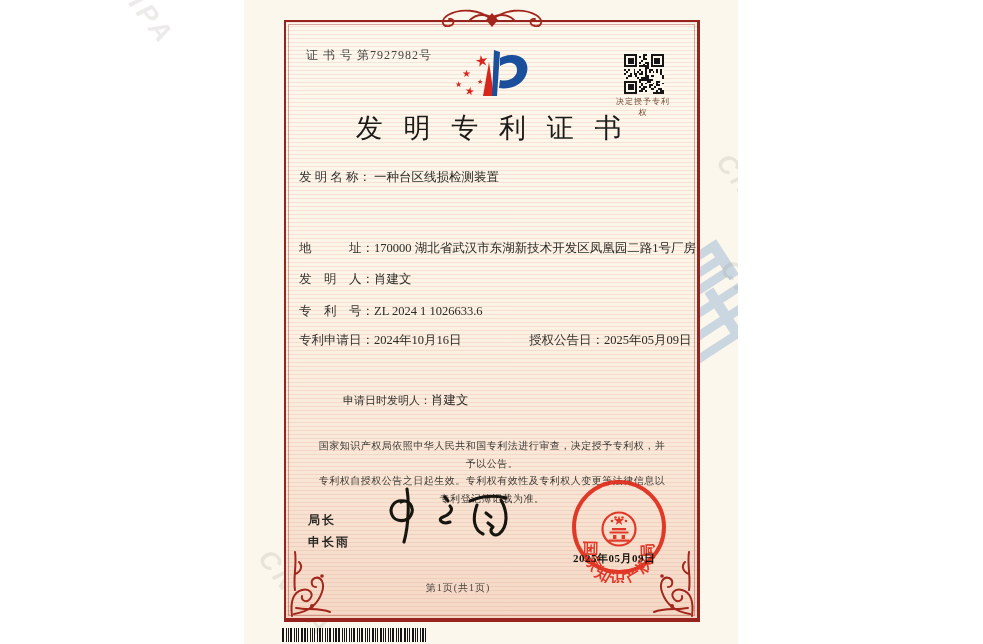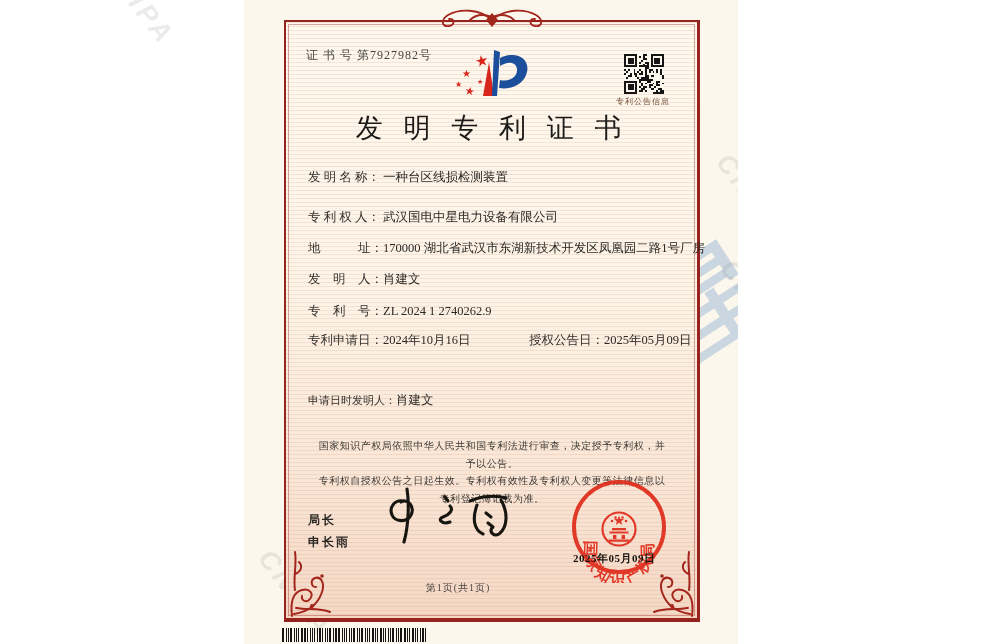--- a/index.html
+++ b/index.html
@@ -32,21 +32,21 @@
            linear-gradient(180deg,#fdf8ee 0%,#fcf4e7 45%,#f9e7d7 75%,#f4d8c5 100%);}
   .frame::before{content:"";position:absolute;inset:2px;border:1px solid rgba(151,35,31,0.38);pointer-events:none;}
 
   .orn{position:absolute;z-index:3;pointer-events:none;}
 
   
   .txt{position:absolute;z-index:4;color:#2f2f2f;}
   .cert-no{left:62px;top:47px;font-size:12px;letter-spacing:1px;color:#474440;}
   .title{left:40px;top:110px;width:416px;text-align:center;font-size:27px;
          letter-spacing:7px;color:#1d1b19;font-weight:500;}
-  .frow{left:64px;font-size:12.5px;white-space:nowrap;}
+  .frow{left:55px;font-size:12.5px;white-space:nowrap;}
   .flabel{display:inline-block;min-width:75px;color:#34312d;}
   .flabel-long{display:inline-block;font-size:11px;min-width:70px;color:#34312d;}
   .fvalue{color:#2b2925;}
   .col2{left:273px;}
   .statement{left:70px;top:437px;width:356px;text-align:center;
              font-size:10px;line-height:17.5px;color:#3d3a35;letter-spacing:0.5px;}
   .director{left:64px;font-size:12px;font-weight:700;color:#2b2925;
             font-family:"Liberation Sans",sans-serif;letter-spacing:2px;}
   .footer{left:40px;top:581px;width:348px;text-align:center;font-size:10px;color:#4a4641;letter-spacing:1px;}
   .qr-caption{left:370px;top:96px;width:58px;text-align:center;font-size:8px;
@@ -248,46 +248,43 @@
         <rect x="0" y="0" width="7" height="7" fill="#151515"></rect>
         <rect x="1" y="1" width="5" height="5" fill="#fcf7ec"></rect>
         <rect x="2" y="2" width="3" height="3" fill="#151515"></rect>
         <rect x="14" y="0" width="7" height="7" fill="#151515"></rect>
         <rect x="15" y="1" width="5" height="5" fill="#fcf7ec"></rect>
         <rect x="16" y="2" width="3" height="3" fill="#151515"></rect>
         <rect x="0" y="14" width="7" height="7" fill="#151515"></rect>
         <rect x="1" y="15" width="5" height="5" fill="#fcf7ec"></rect>
         <rect x="2" y="16" width="3" height="3" fill="#151515"></rect>
       </svg>
-    <div class="txt qr-caption">专利公告信息</div>
+    <div class="txt qr-caption">决定授予专利权</div>
 
     <div class="txt title">发 明 专 利 证 书</div>
 
     <div class="txt frow" style="top:169px;">
       <span class="flabel">发 明 名 称：</span><span class="fvalue">一种台区线损检测装置</span>
     </div>
-    <div class="txt frow" style="top:209px;">
-      <span class="flabel">专 利 权 人：</span><span class="fvalue">武汉国电中星电力设备有限公司</span>
-    </div>
     <div class="txt frow" style="top:240px;">
       <span class="flabel">地　　　址：</span><span class="fvalue">170000 湖北省武汉市东湖新技术开发区凤凰园二路1号厂房</span>
     </div>
     <div class="txt frow" style="top:271px;">
       <span class="flabel">发　明　人：</span><span class="fvalue">肖建文</span>
     </div>
     <div class="txt frow" style="top:303px;">
-      <span class="flabel">专　利　号：</span><span class="fvalue">ZL 2024 1 2740262.9</span>
+      <span class="flabel">专　利　号：</span><span class="fvalue">ZL 2024 1 1026633.6</span>
     </div>
     <div class="txt frow" style="top:332px;">
       <span class="flabel">专利申请日：</span><span class="fvalue">2024年10月16日</span>
     </div>
     <div class="txt frow col2" style="top:332px;margin-left:12px;">
       <span class="flabel">授权公告日：</span><span class="fvalue">2025年05月09日</span>
     </div>
-    <div class="txt frow" style="top:392px;">
+    <div class="txt frow" style="top:392px;margin-left:44px;">
       <span class="flabel-long">申请日时发明人：</span><span class="fvalue">肖建文</span>
     </div>
 
     <div class="txt statement">
       <div>国家知识产权局依照中华人民共和国专利法进行审查，决定授予专利权，并予以公告。</div>
       <div>专利权自授权公告之日起生效。专利权有效性及专利权人变更等法律信息以专利登记簿记载为准。</div>
     </div>
 
     <div class="txt director" style="top:512px;">局长</div>
     <div class="txt director" style="top:534px;">申长雨</div>

